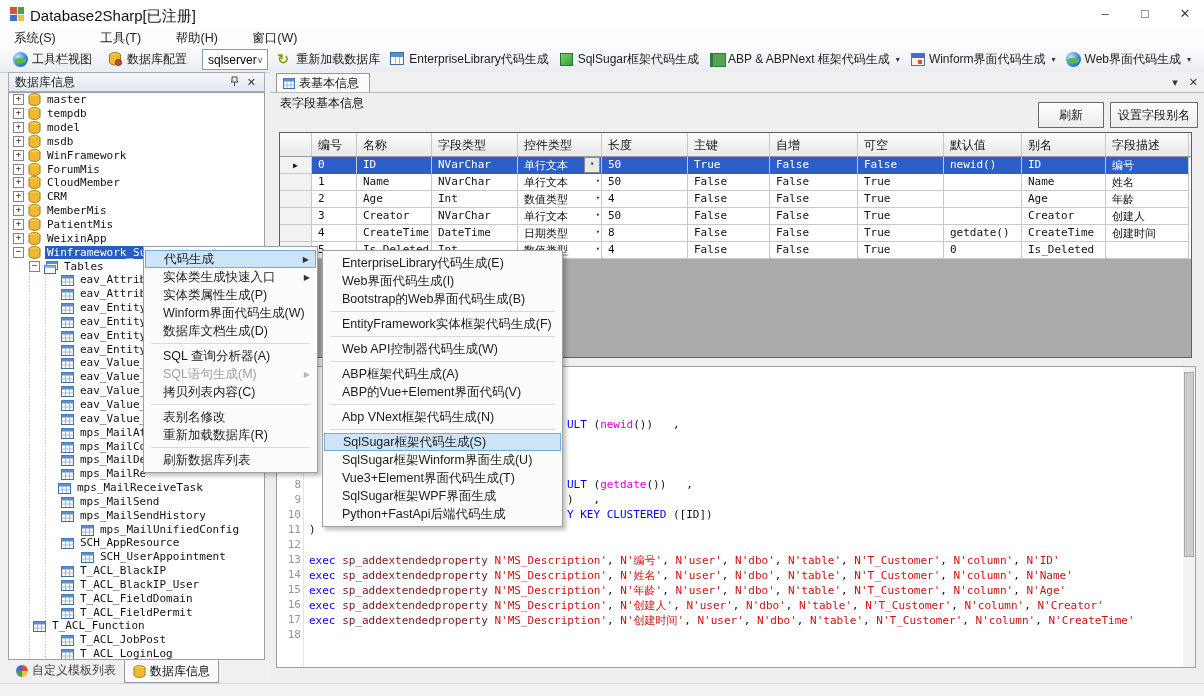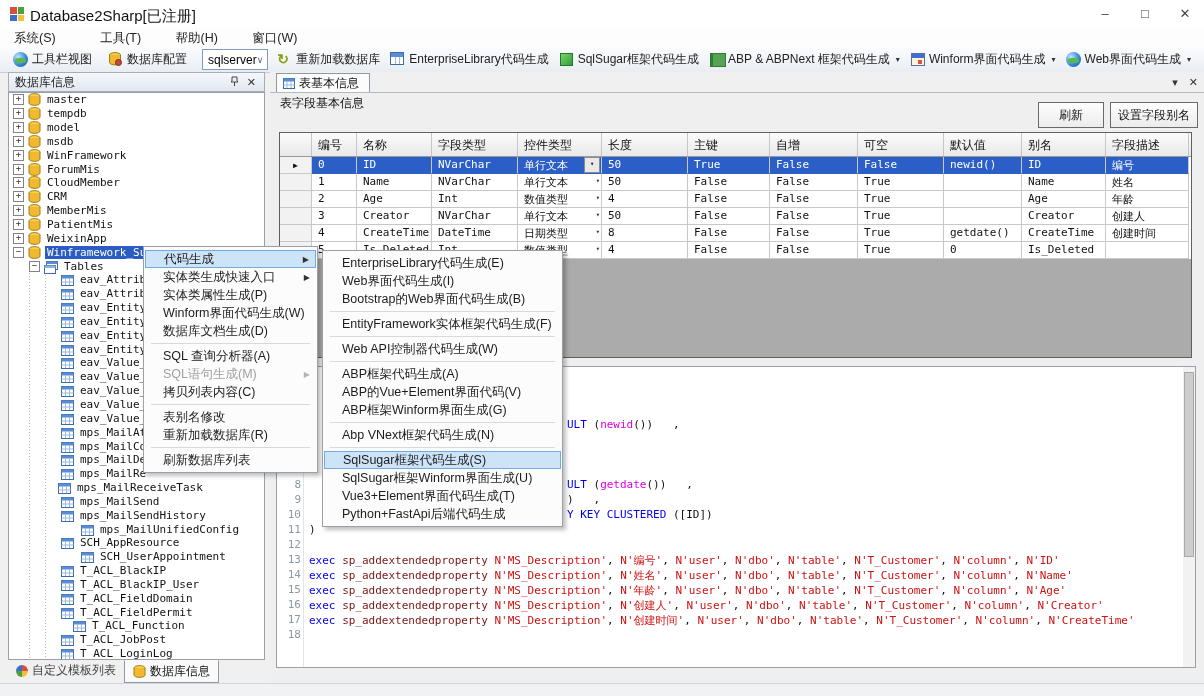--- a/index.html
+++ b/index.html
@@ -526,21 +526,21 @@
       <div class="trow" style="padding-left: 52px;">
         <div class="tico-tree"><svg width="13" height="12">
             <rect x="0.5" y="0.5" width="12" height="10" fill="#fff" stroke="#3a6ea5"></rect>
             <rect x="0.5" y="0.5" width="12" height="3" fill="#5b8dd6"></rect>
             <line x1="4.5" y1="3" x2="4.5" y2="10" stroke="#9db9dd"></line>
             <line x1="8.5" y1="3" x2="8.5" y2="10" stroke="#9db9dd"></line>
             <line x1="0.5" y1="7" x2="12.5" y2="7" stroke="#9db9dd"></line>
           </svg></div>
         <div class="lbl">T_ACL_FieldPermit</div>
       </div>
-      <div class="trow" style="padding-left: 64px; text-align: center;">
+      <div class="trow" style="padding-left: 24px; text-align: center;">
         <div class="tico-tree"><svg width="13" height="12">
             <rect x="0.5" y="0.5" width="12" height="10" fill="#fff" stroke="#3a6ea5"></rect>
             <rect x="0.5" y="0.5" width="12" height="3" fill="#5b8dd6"></rect>
             <line x1="4.5" y1="3" x2="4.5" y2="10" stroke="#9db9dd"></line>
             <line x1="8.5" y1="3" x2="8.5" y2="10" stroke="#9db9dd"></line>
             <line x1="0.5" y1="7" x2="12.5" y2="7" stroke="#9db9dd"></line>
           </svg></div>
         <div class="lbl">T_ACL_Function</div>
       </div>
       <div class="trow" style="padding-left: 52px;">
@@ -748,24 +748,24 @@
       <div class="mitem">EnterpriseLibrary代码生成(E)</div>
       <div class="mitem">Web界面代码生成(I)</div>
       <div class="mitem">Bootstrap的Web界面代码生成(B)</div>
       <div class="msep"></div>
       <div class="mitem">EntityFramework实体框架代码生成(F)</div>
       <div class="msep"></div>
       <div class="mitem">Web API控制器代码生成(W)</div>
       <div class="msep"></div>
       <div class="mitem">ABP框架代码生成(A)</div>
       <div class="mitem">ABP的Vue+Element界面代码(V)</div>
-      <div class="mitem">ABP框架Winform界面生成(G)</div>
       <div class="msep"></div>
       <div class="mitem">Abp VNext框架代码生成(N)</div>
       <div class="msep"></div>
       <div class="mitem hl">SqlSugar框架代码生成(S)</div>
       <div class="mitem">SqlSugar框架Winform界面生成(U)</div>
       <div class="mitem">Vue3+Element界面代码生成(T)</div>
+      <div class="mitem">SqlSugar框架WPF界面生成</div>
       <div class="mitem">Python+FastApi后端代码生成</div>
     </div>
 
   <div class="abs" id="statusbar"></div>
 </div>
 
 </body></html>

